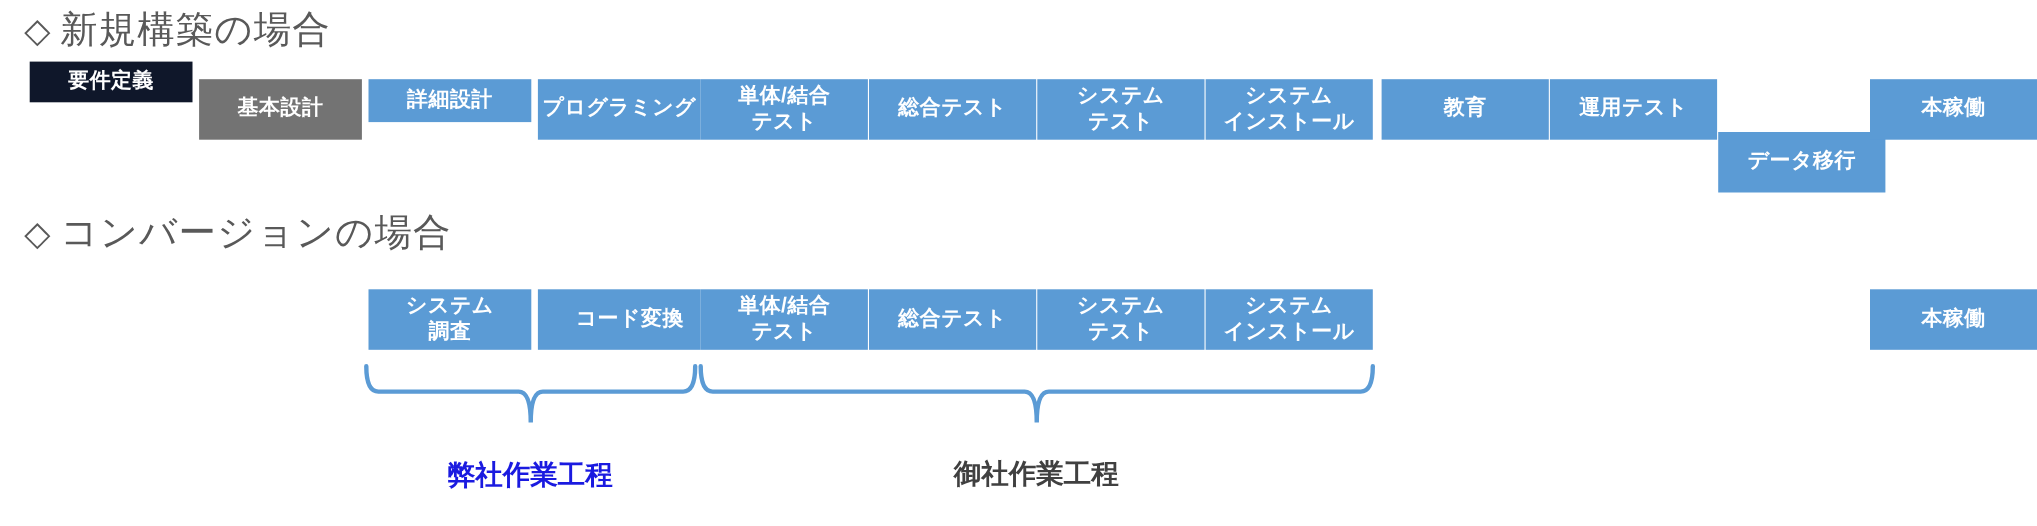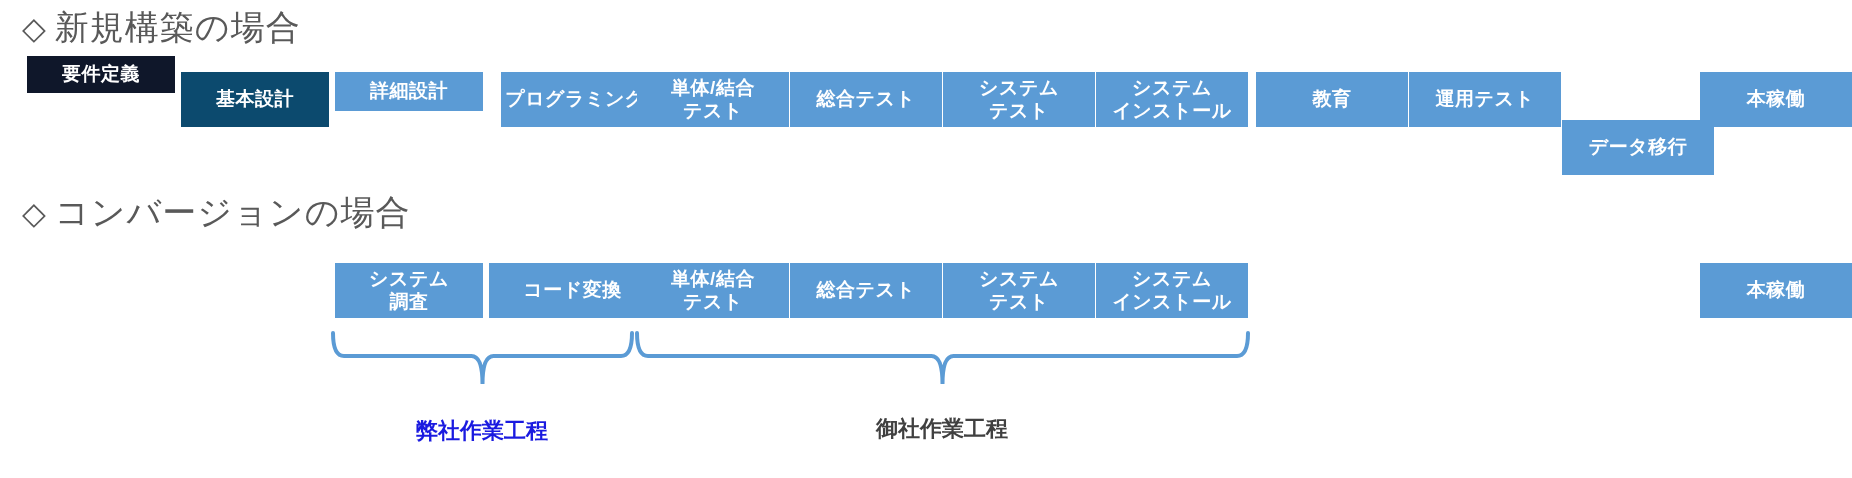--- a/index.html
+++ b/index.html
@@ -44,21 +44,21 @@
     box-sizing:border-box;
     padding:0 2px;
     letter-spacing:0.5px;
   }
   .phase-box span{display:block;white-space:pre-line;}
 
   .brace-layer{position:absolute;left:0;top:0;width:1852px;height:478px;pointer-events:none;}
 
   .brace-label{
     position:absolute;
-    font-size:22px;
+    font-size:25px;
     font-weight:bold;
     white-space:nowrap;
     text-align:center;
     transform:translateX(-50%);
     line-height:1;
   }
   .label-ours{color:#1a1ae0;}
   .label-yours{color:#a7c9e8;}
 </style>
 </head>
@@ -67,27 +67,27 @@
 <div class="canvas">
 
   <div class="heading" style="left:22px;top:10px;">
     <span class="diamond">◇</span><span>新規構築の場合</span>
   </div>
 
   <div class="row" id="row-new-build">
       <div class="phase-box" style="left: 27px; top: 56px; width: 148px; height: 37px; background: #0f172a;">
         <span>要件定義</span>
       </div>
-      <div class="phase-box" style="left: 181px; top: 72px; width: 148px; height: 55px; background: #0c4a6e;">
+      <div class="phase-box" style="left: 181px; top: 72px; width: 148px; height: 55px; background: #737373;">
         <span>基本設計</span>
       </div>
       <div class="phase-box" style="left: 335px; top: 72px; width: 148px; height: 39px; background: rgb(91, 155, 213);">
         <span>詳細設計</span>
       </div>
-      <div class="phase-box" style="left: 489px; top: 72px; width: 148px; height: 55px; background: rgb(91, 155, 213); margin-left: 12px;">
+      <div class="phase-box" style="left: 489px; top: 72px; width: 148px; height: 55px; background: rgb(91, 155, 213);">
         <span>プログラミング</span>
       </div>
       <div class="phase-box" style="left: 637px; top: 72px; width: 152px; height: 55px; background: rgb(91, 155, 213);">
         <span>単体/結合
 テスト</span>
       </div>
       <div class="phase-box" style="left: 790px; top: 72px; width: 152px; height: 55px; background: rgb(91, 155, 213);">
         <span>総合テスト</span>
       </div>
       <div class="phase-box" style="left: 943px; top: 72px; width: 152px; height: 55px; background: rgb(91, 155, 213);">

